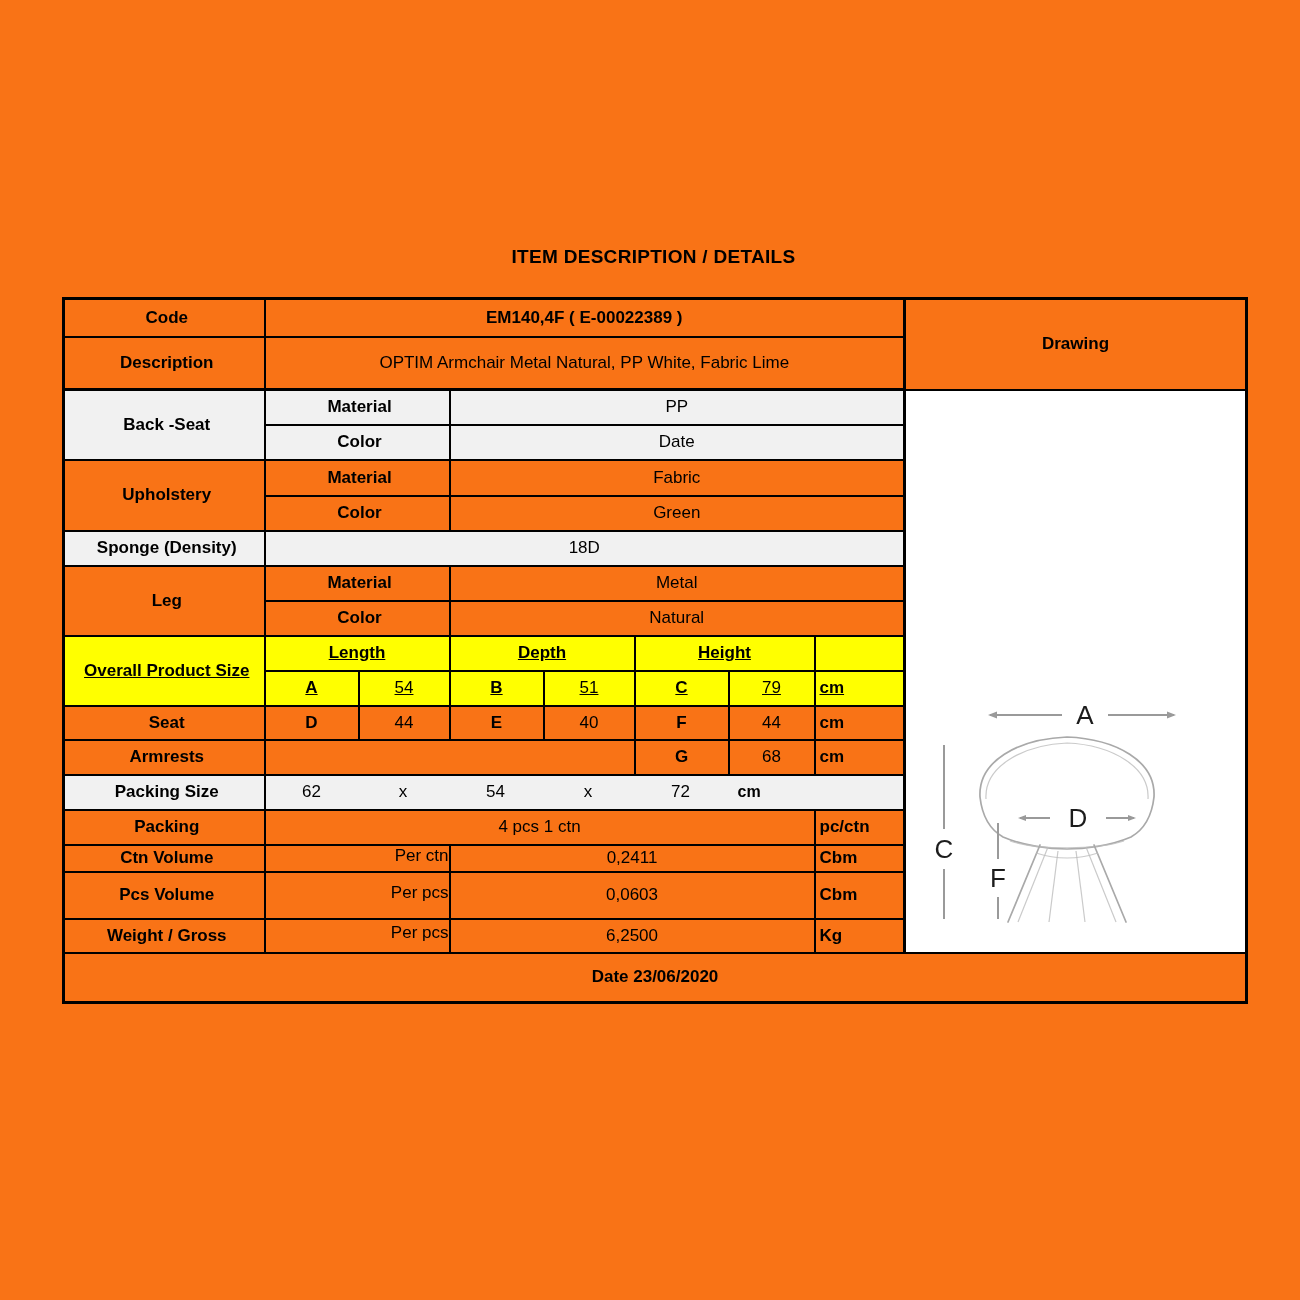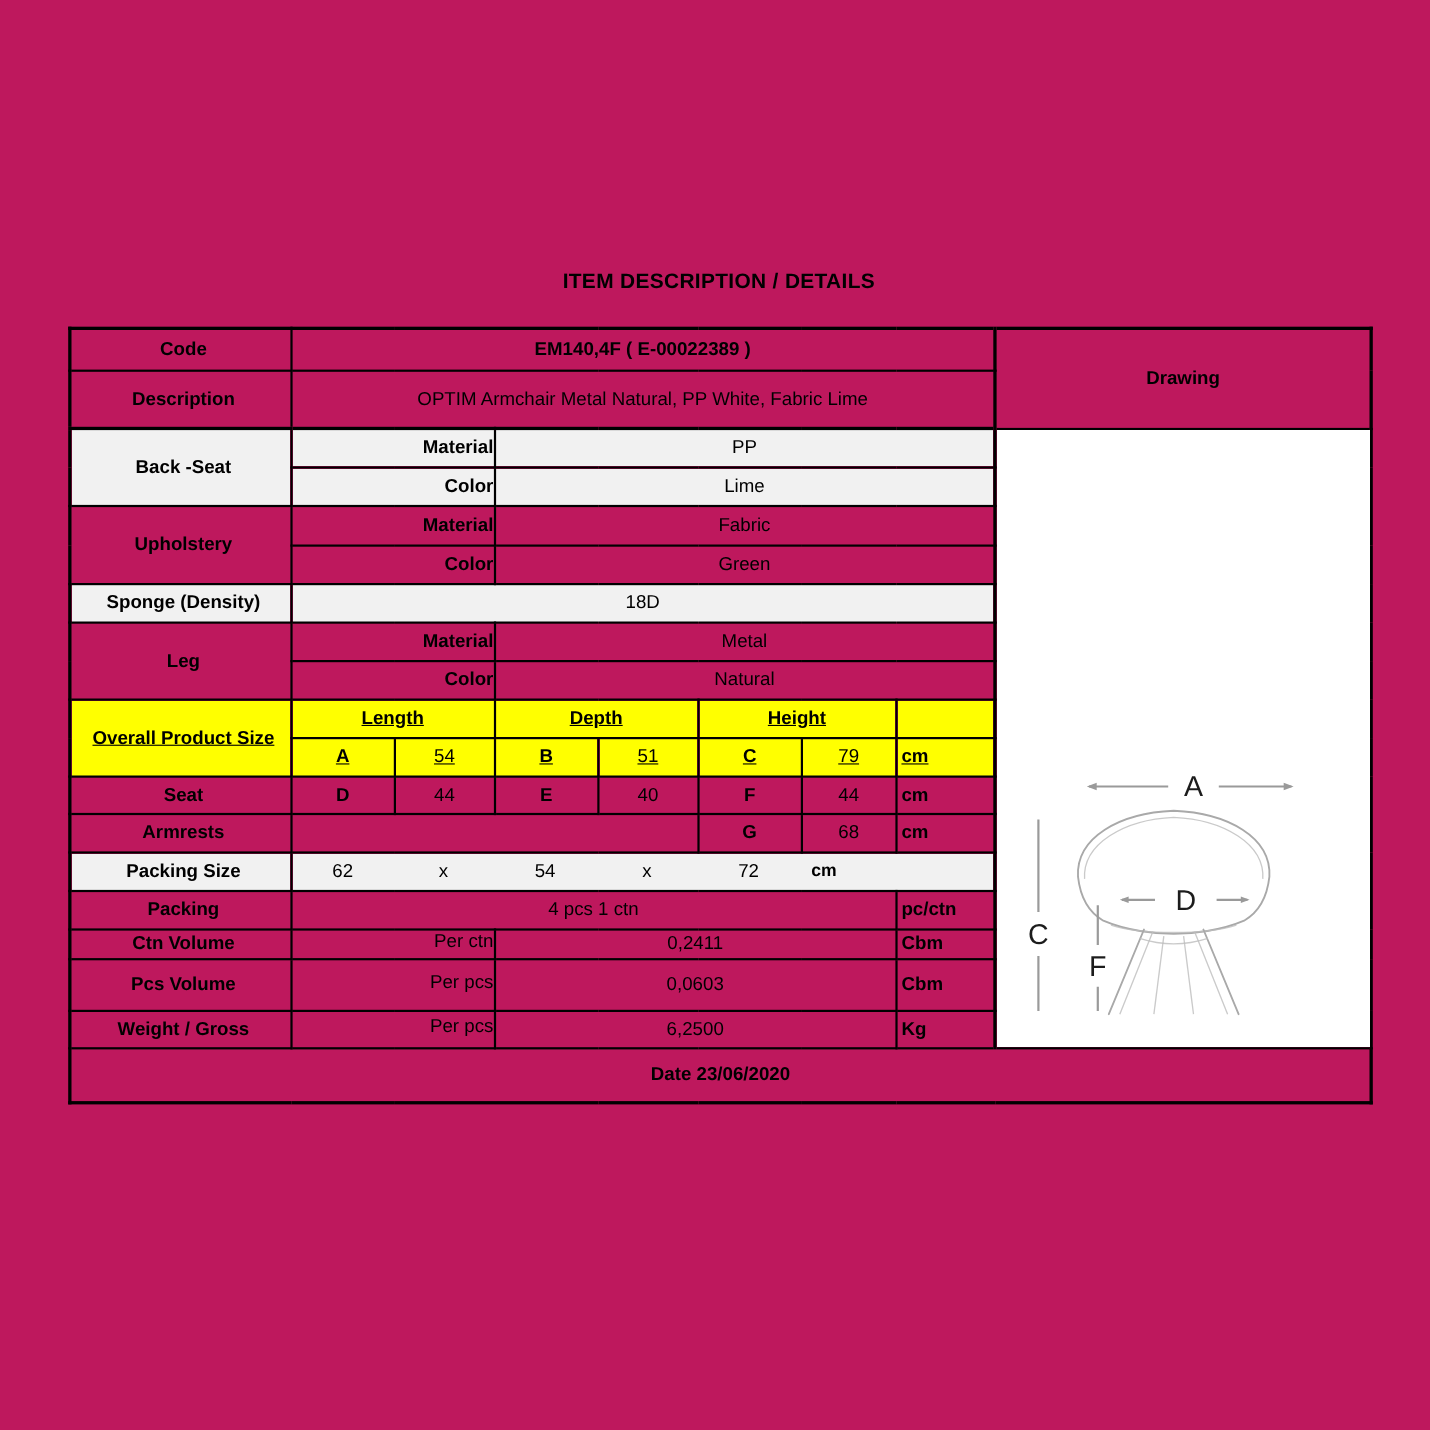--- a/index.html
+++ b/index.html
@@ -1,21 +1,21 @@
 <!DOCTYPE html>
 <html><head>
 <meta charset="utf-8">
 <style>
   * { box-sizing: border-box; margin: 0; padding: 0; }
   html,body { background:#fff; }
   .page {
     position: relative;
     width: 1300px;
     height: 1300px;
-    background: #be185d;
+    background: #f97316;
     font-family: "Liberation Sans", sans-serif;
     color: #000;
     overflow: hidden;
   }
   .title {
     position: absolute;
     left: 62px;
     top: 246px;
     width: 1183px;
     text-align: center;
@@ -33,21 +33,21 @@
     border: 3px solid #000;
   }
   table.spec td {
     border: 2px solid #000;
     padding: 0;
     font-size: 17px;
     vertical-align: middle;
     overflow: hidden;
   }
   .lbl   { font-weight: bold; font-size: 15.5px; text-align: center; padding-left: 5px !important; }
-  .sublbl{ font-weight: bold; font-size: 15px;  text-align: right; padding-left: 5px !important; }
+  .sublbl{ font-weight: bold; font-size: 15px;  text-align: center; padding-left: 5px !important; }
   .ctr   { text-align: center; }
   .bold  { font-weight: bold; }
   .shade { background: #f1f1f1; }
   .yellow{ background: #ffff00; text-decoration: underline; }
   .hdr   { font-weight: bold; font-size: 17px; text-align: center; }
   .key   { font-weight: bold; font-size: 17px; text-align: center; }
   .unit  { font-weight: bold; font-size: 15px; text-align: left; padding-left: 4px !important; }
   .thickb{ border-bottom-width: 3px !important; }
   .thickl{ border-left-width: 3px !important; margin-left: 16px; }
   .low   { vertical-align: bottom; padding-bottom: 5px !important; font-weight: normal; font-size: 15.5px; text-align: right; }
@@ -150,21 +150,21 @@
           <span class="dim-letter" style="left:179px; top:44px;">A</span>
           <span class="dim-letter" style="left:172px; top:147px;">D</span>
           <span class="dim-letter" style="left:38px;  top:178px;">C</span>
           <span class="dim-letter" style="left:92px;  top:207px;">F</span>
 
         </div>
       </td>
     </tr>
     <tr style="height:35px">
       <td colspan="2" class="sublbl shade">Color</td>
-      <td colspan="5" class="ctr shade">Lime</td>
+      <td colspan="5" class="ctr shade">Date</td>
     </tr>
 
     <tr style="height:36px">
       <td rowspan="2" class="lbl">Upholstery</td>
       <td colspan="2" class="sublbl">Material</td>
       <td colspan="5" class="ctr">Fabric</td>
     </tr>
     <tr style="height:35px">
       <td colspan="2" class="sublbl">Color</td>
       <td colspan="5" class="ctr">Green</td>

